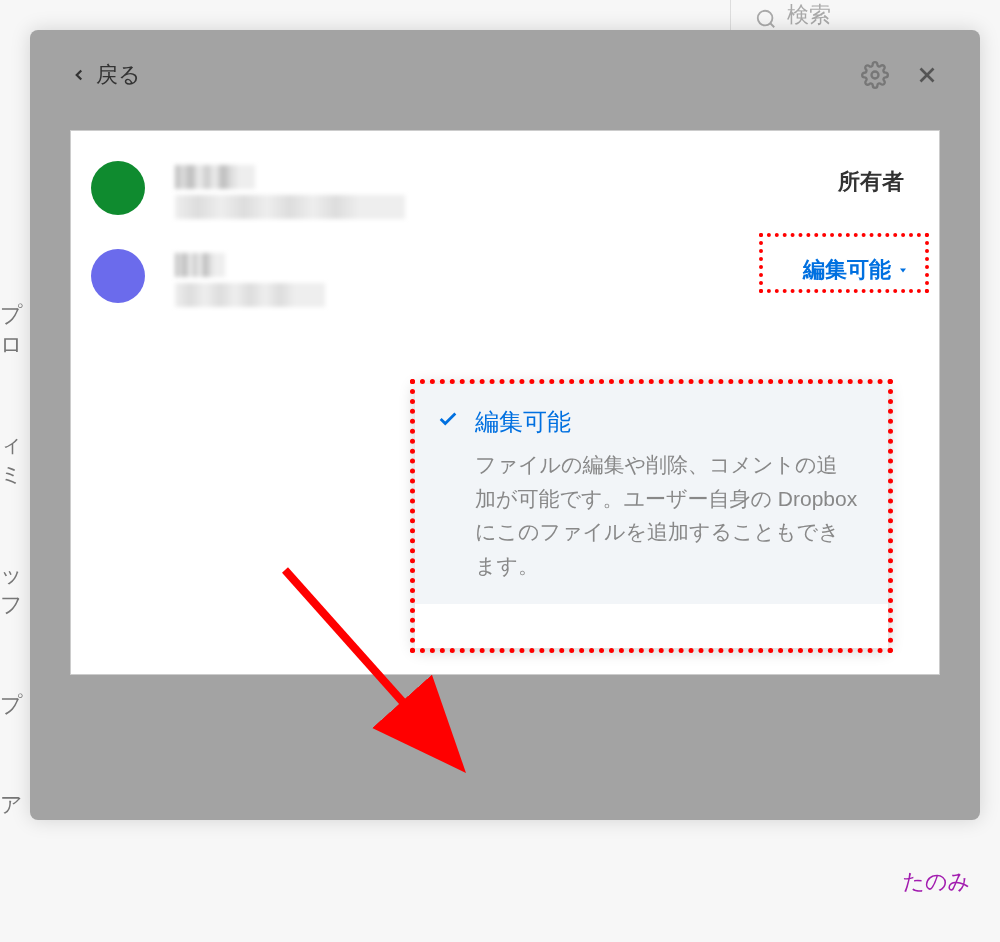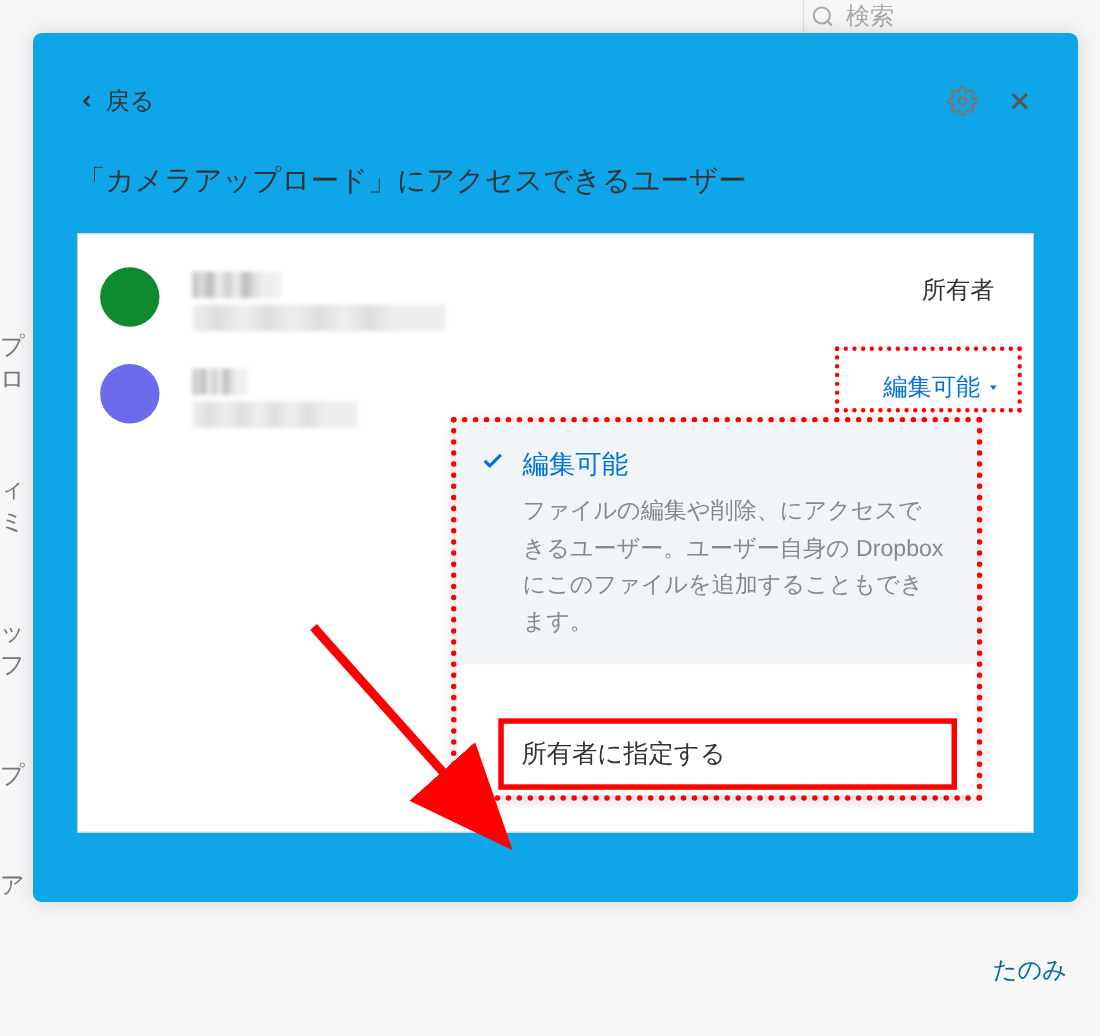--- a/index.html
+++ b/index.html
@@ -17,53 +17,53 @@
     }
     .bg-search {
       position: absolute;
       top: 0;
       right: 0;
       left: 730px;
       height: 30px;
       color: #aaa;
       font-size: 22px;
       display: flex;
-      align-items: center;
+      align-items: flex-end;
       gap: 10px;
-      padding-left: 6px;
+      padding-left: 24px;
       border-left: 1px solid #ddd;
     }
     .bg-sidebar {
       position: absolute;
       left: 0;
       top: 300px;
       width: 19px;
       color: #777;
       font-size: 22px;
       display: flex;
       flex-direction: column;
       gap: 70px;
     }
     .bg-bottom {
       position: absolute;
       right: 30px;
       bottom: 45px;
-      color: #0369a1;
+      color: #a21caf;
       font-size: 22px;
     }
 
     .modal {
       position: absolute;
       top: 30px;
       left: 30px;
       right: 20px;
-      background: #0ea5e9;
+      background: #a3a3a3;
       border-radius: 8px;
       box-shadow: 0 0 20px rgba(0,0,0,0.15);
-      padding: 47px 40px 40px 40px;
+      padding: 30px 40px 40px 40px;
       height: 790px;
     }
     .modal-header {
       display: flex;
       align-items: center;
       justify-content: space-between;
       margin-bottom: 40px;
     }
     .back-btn {
       display: flex;
@@ -94,20 +94,21 @@
       border: 1px solid #ccc;
       background: #fff;
       padding: 20px;
       height: 545px;
     }
     .user-row {
       display: flex;
       align-items: flex-start;
       padding: 10px 0 20px 0;
       position: relative;
+      font-weight: bold;
     }
     .avatar {
       width: 54px;
       height: 54px;
       border-radius: 50%;
       margin-right: 30px;
       flex-shrink: 0;
     }
     .avatar.green { background: #0f8b2f; }
     .avatar.purple { background: #6b6bec; }
@@ -261,21 +262,20 @@
       </div>
       <div class="icon-btn">
         <svg width="26" height="26" viewBox="0 0 24 24" fill="none" stroke="#555" stroke-width="2.5">
           <line x1="18" y1="6" x2="6" y2="18"></line>
             <line x1="6" y1="6" x2="18" y2="18"></line>
         </svg>
       </div>
     </div>
   </div>
 
-  <h2 class="modal-title">「カメラアップロード」にアクセスできるユーザー</h2>
 
   <div class="user-list">
     <div class="user-row">
       <div class="avatar green"></div>
       <div class="user-info">
         <div class="user-name-blur"></div>
         <div class="user-email-blur"></div>
       </div>
       <div class="role-label">所有者</div>
     </div>
@@ -299,29 +299,26 @@
 <div class="dropdown-menu">
   <div class="dropdown-menu-highlight"></div>
 
   <div class="menu-item selected">
     <div class="check-icon">
       <svg width="22" height="22" viewBox="0 0 24 24" fill="none" stroke="#0070e0" stroke-width="3">
         <polyline points="20 6 9 17 4 12"></polyline>
       </svg>
     </div>
     <div class="menu-item-title">編集可能</div>
-    <div class="menu-item-desc">ファイルの編集や削除、にアクセスできるユーザー。ユーザー自身の Dropbox にこのファイルを追加することもできます。</div>
+    <div class="menu-item-desc">ファイルの編集や削除、コメントの追加が可能です。ユーザー自身の Dropbox にこのファイルを追加することもできます。</div>
   </div>
 
   <div class="menu-item">
   </div>
 
-  <div class="action-highlight">
-    <div style="font-size:23px;color:#333;">所有者に指定する</div>
-  </div>
 
 </div>
 
 <svg class="annotation-arrow" width="220" height="240" viewBox="0 0 220 240">
   <defs>
     <marker id="arrowhead" markerWidth="12" markerHeight="12" refX="9" refY="5" orient="auto">
       <polygon points="0 0, 12 5, 0 10" fill="#ff0000"></polygon>
     </marker>
   </defs>
   <line x1="15" y1="15" x2="180" y2="200" stroke="#ff0000" stroke-width="8" marker-end="url(#arrowhead)"></line>

